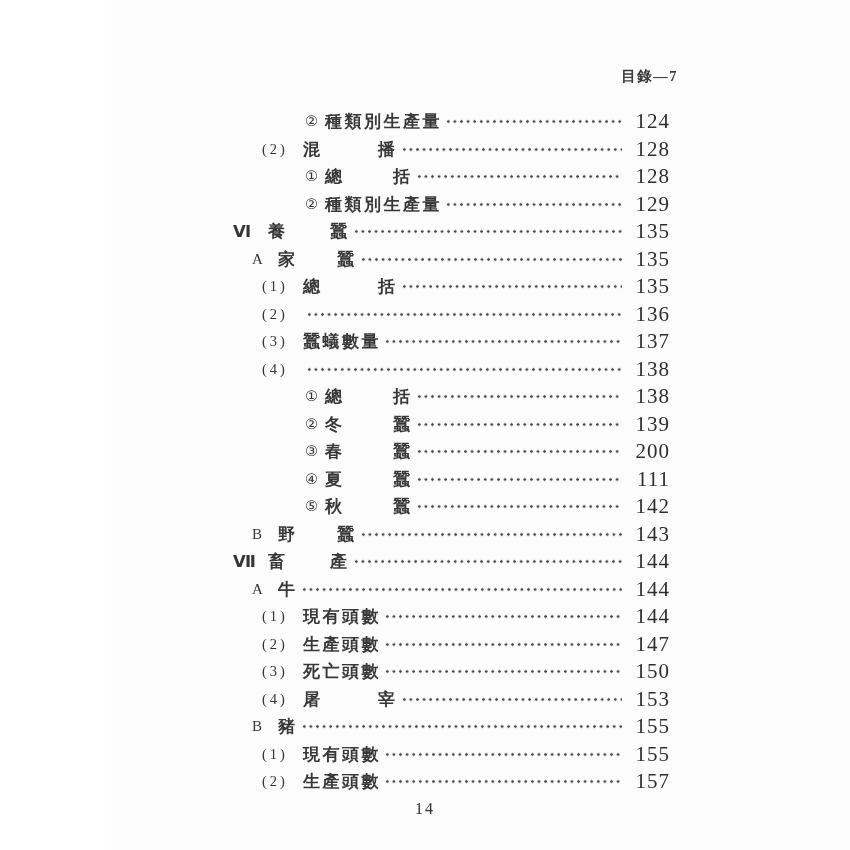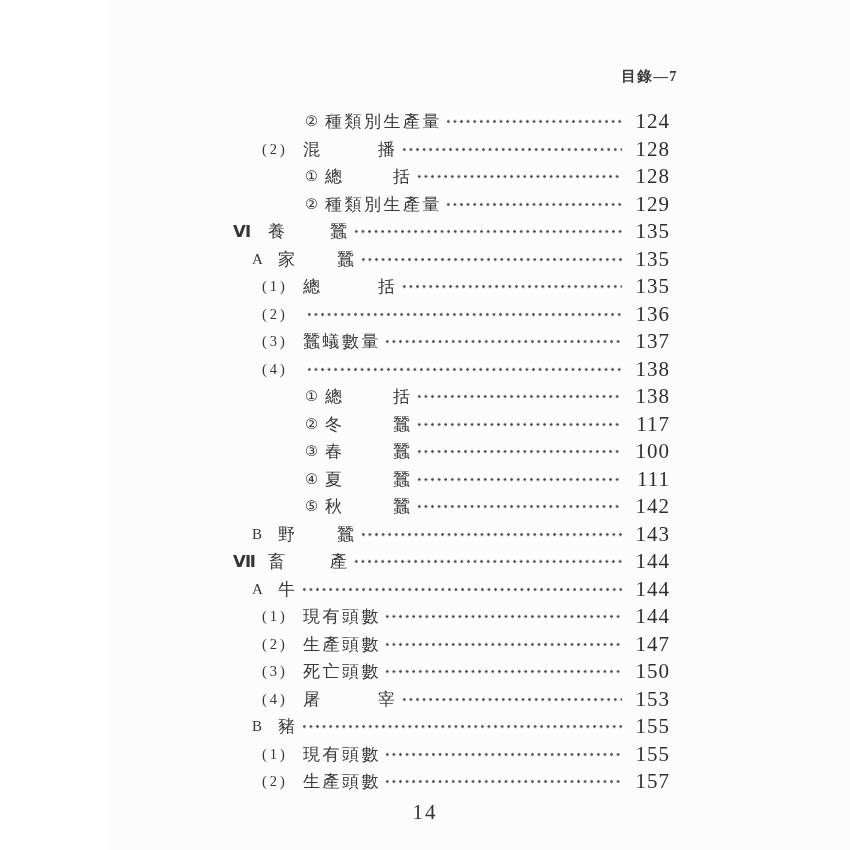--- a/index.html
+++ b/index.html
@@ -38,20 +38,21 @@
   .marker{
     flex:0 0 auto;
     display:inline-block;
     color:#353535;
   }
   .title{
     flex:0 0 auto;
     font-size:17px;
     letter-spacing:2.5px;
     color:#383838;
+    font-weight:bold;
   }
   .title .t1{display:inline-block;}
   
   .lvl0{padding-left:233px;}
   .lvl0 .marker{width:35px;font-size:16.5px;font-weight:bold;font-family:"Liberation Serif","DejaVu Sans",serif;}
   .lvl1{padding-left:252px;}
   .lvl1 .marker{width:26px;font-size:15px;}
   .lvl2{padding-left:262px;}
   .lvl2 .marker{width:41px;font-size:14.5px;letter-spacing:3px;}
   .lvl3{padding-left:305px;}
@@ -72,21 +73,21 @@
     width:42px;
     text-align:right;
     font-size:21px;
     letter-spacing:1px;
     color:#2e2e2e;
   }
   .folio{
     position:absolute;
     top:800px;left:0;right:0;
     text-align:center;
-    font-size:21px;
+    font-size:16px;
     letter-spacing:2px;
     color:#333333;
   }
 </style>
 </head>
 <body>
 
 <div class="page">
 
   <div class="running-head">目錄—7</div>
@@ -164,28 +165,28 @@
       <span class="marker">①</span>
       <span class="title"><span class="t1">總</span><span>括</span></span>
       <span class="leader"></span>
       <span class="pageno">138</span>
     </div>
 
     <div class="entry lvl3">
       <span class="marker">②</span>
       <span class="title"><span class="t1">冬</span><span>蠶</span></span>
       <span class="leader"></span>
-      <span class="pageno">117</span>
+      <span class="pageno">139</span>
     </div>
 
     <div class="entry lvl3">
       <span class="marker">③</span>
       <span class="title"><span class="t1">春</span><span>蠶</span></span>
       <span class="leader"></span>
-      <span class="pageno">100</span>
+      <span class="pageno">200</span>
     </div>
 
     <div class="entry lvl3">
       <span class="marker">④</span>
       <span class="title"><span class="t1">夏</span><span>蠶</span></span>
       <span class="leader"></span>
       <span class="pageno">111</span>
     </div>
 
     <div class="entry lvl3">

